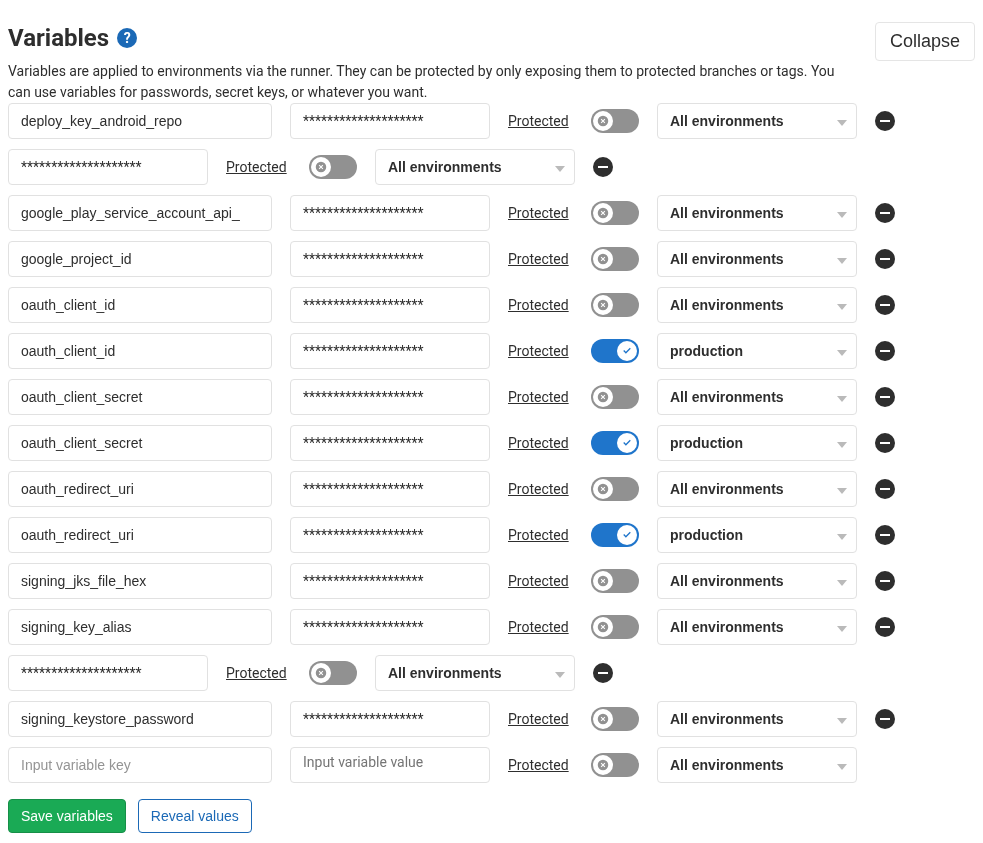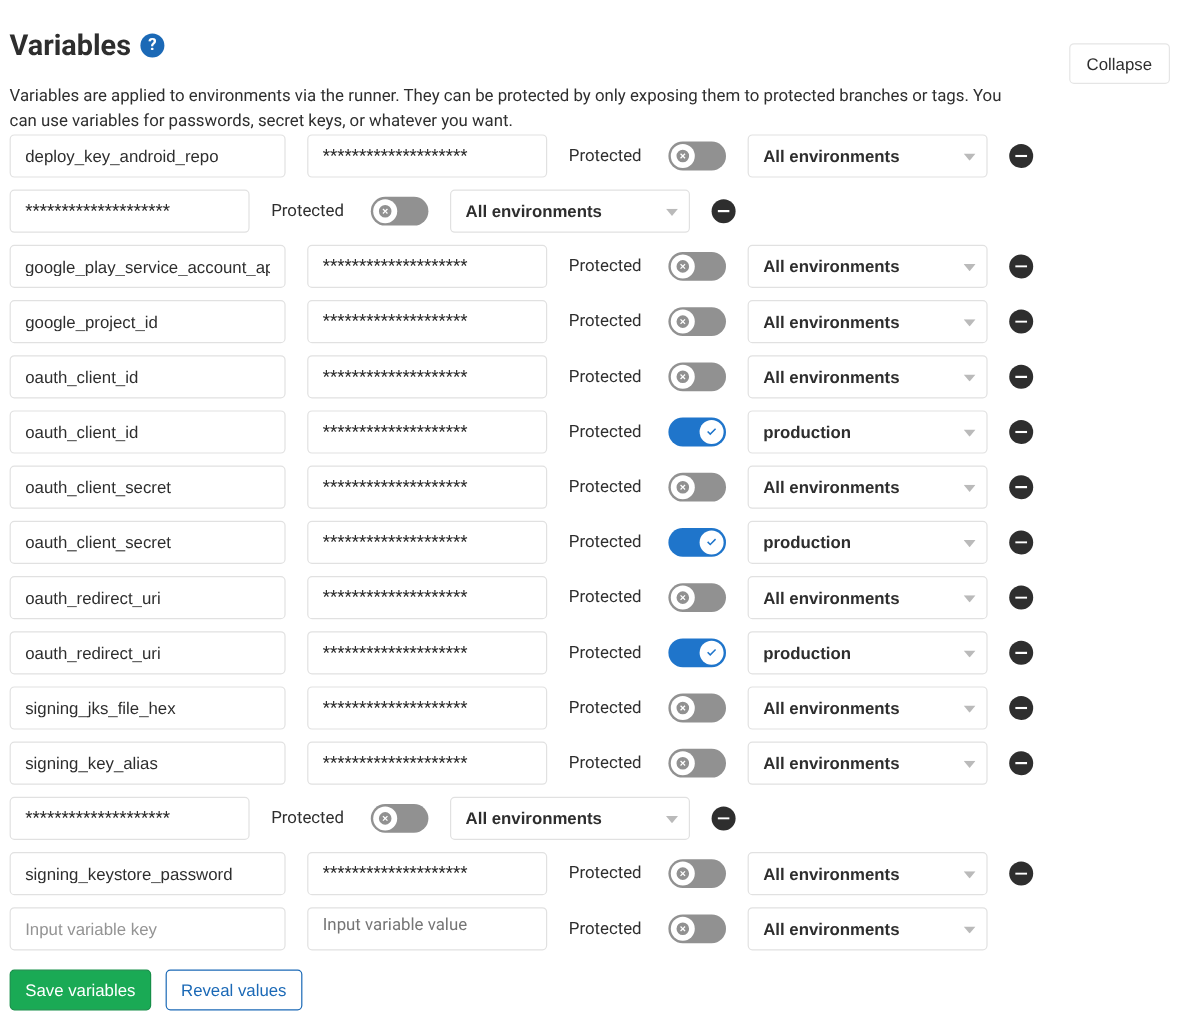--- a/index.html
+++ b/index.html
@@ -33,26 +33,26 @@
     width: 20px;
     height: 20px;
     border-radius: 50%;
     background: #1b69b6;
     color: #fff;
     font-size: 14px;
     font-weight: 700;
     cursor: pointer;
   }
   .collapse-btn {
-    margin-top: 28px;
+    margin-top: 14px;
     border: 1px solid #e5e5e5;
     background: #fff;
     color: #2e2e2e;
     padding: 8px 14px;
-    font-size: 14px;
+    font-size: 18px;
     border-radius: 4px;
     cursor: pointer;
   }
   .description {
     color: #2e2e2e;
     line-height: 1.5;
     max-width: 830px;
   }
   .var-table {
     width: 100%;
@@ -65,27 +65,28 @@
   }
   .input-key, .input-value, .env-select {
     height: 36px;
     border: 1px solid #e1e1e1;
     background: #fff;
     padding: 6px 12px;
     font-size: 14px;
     color: #2e2e2e;
     border-radius: 4px;
   }
-  .input-key { width: 230px; flex-shrink: 0; }
+  .input-key { width: 264px; flex-shrink: 0; }
   .input-value { width: 200px; flex-shrink: 0; font-family: inherit; }
   .input-key::placeholder, .input-value::placeholder { color: #949494; }
   .protected-label {
     width: 65px;
     flex-shrink: 0;
     color: #2e2e2e;
+    text-decoration: underline;
   }
   .toggle {
     width: 48px;
     height: 24px;
     border-radius: 12px;
     background: #919191;
     position: relative;
     cursor: pointer;
     flex-shrink: 0;
   }

